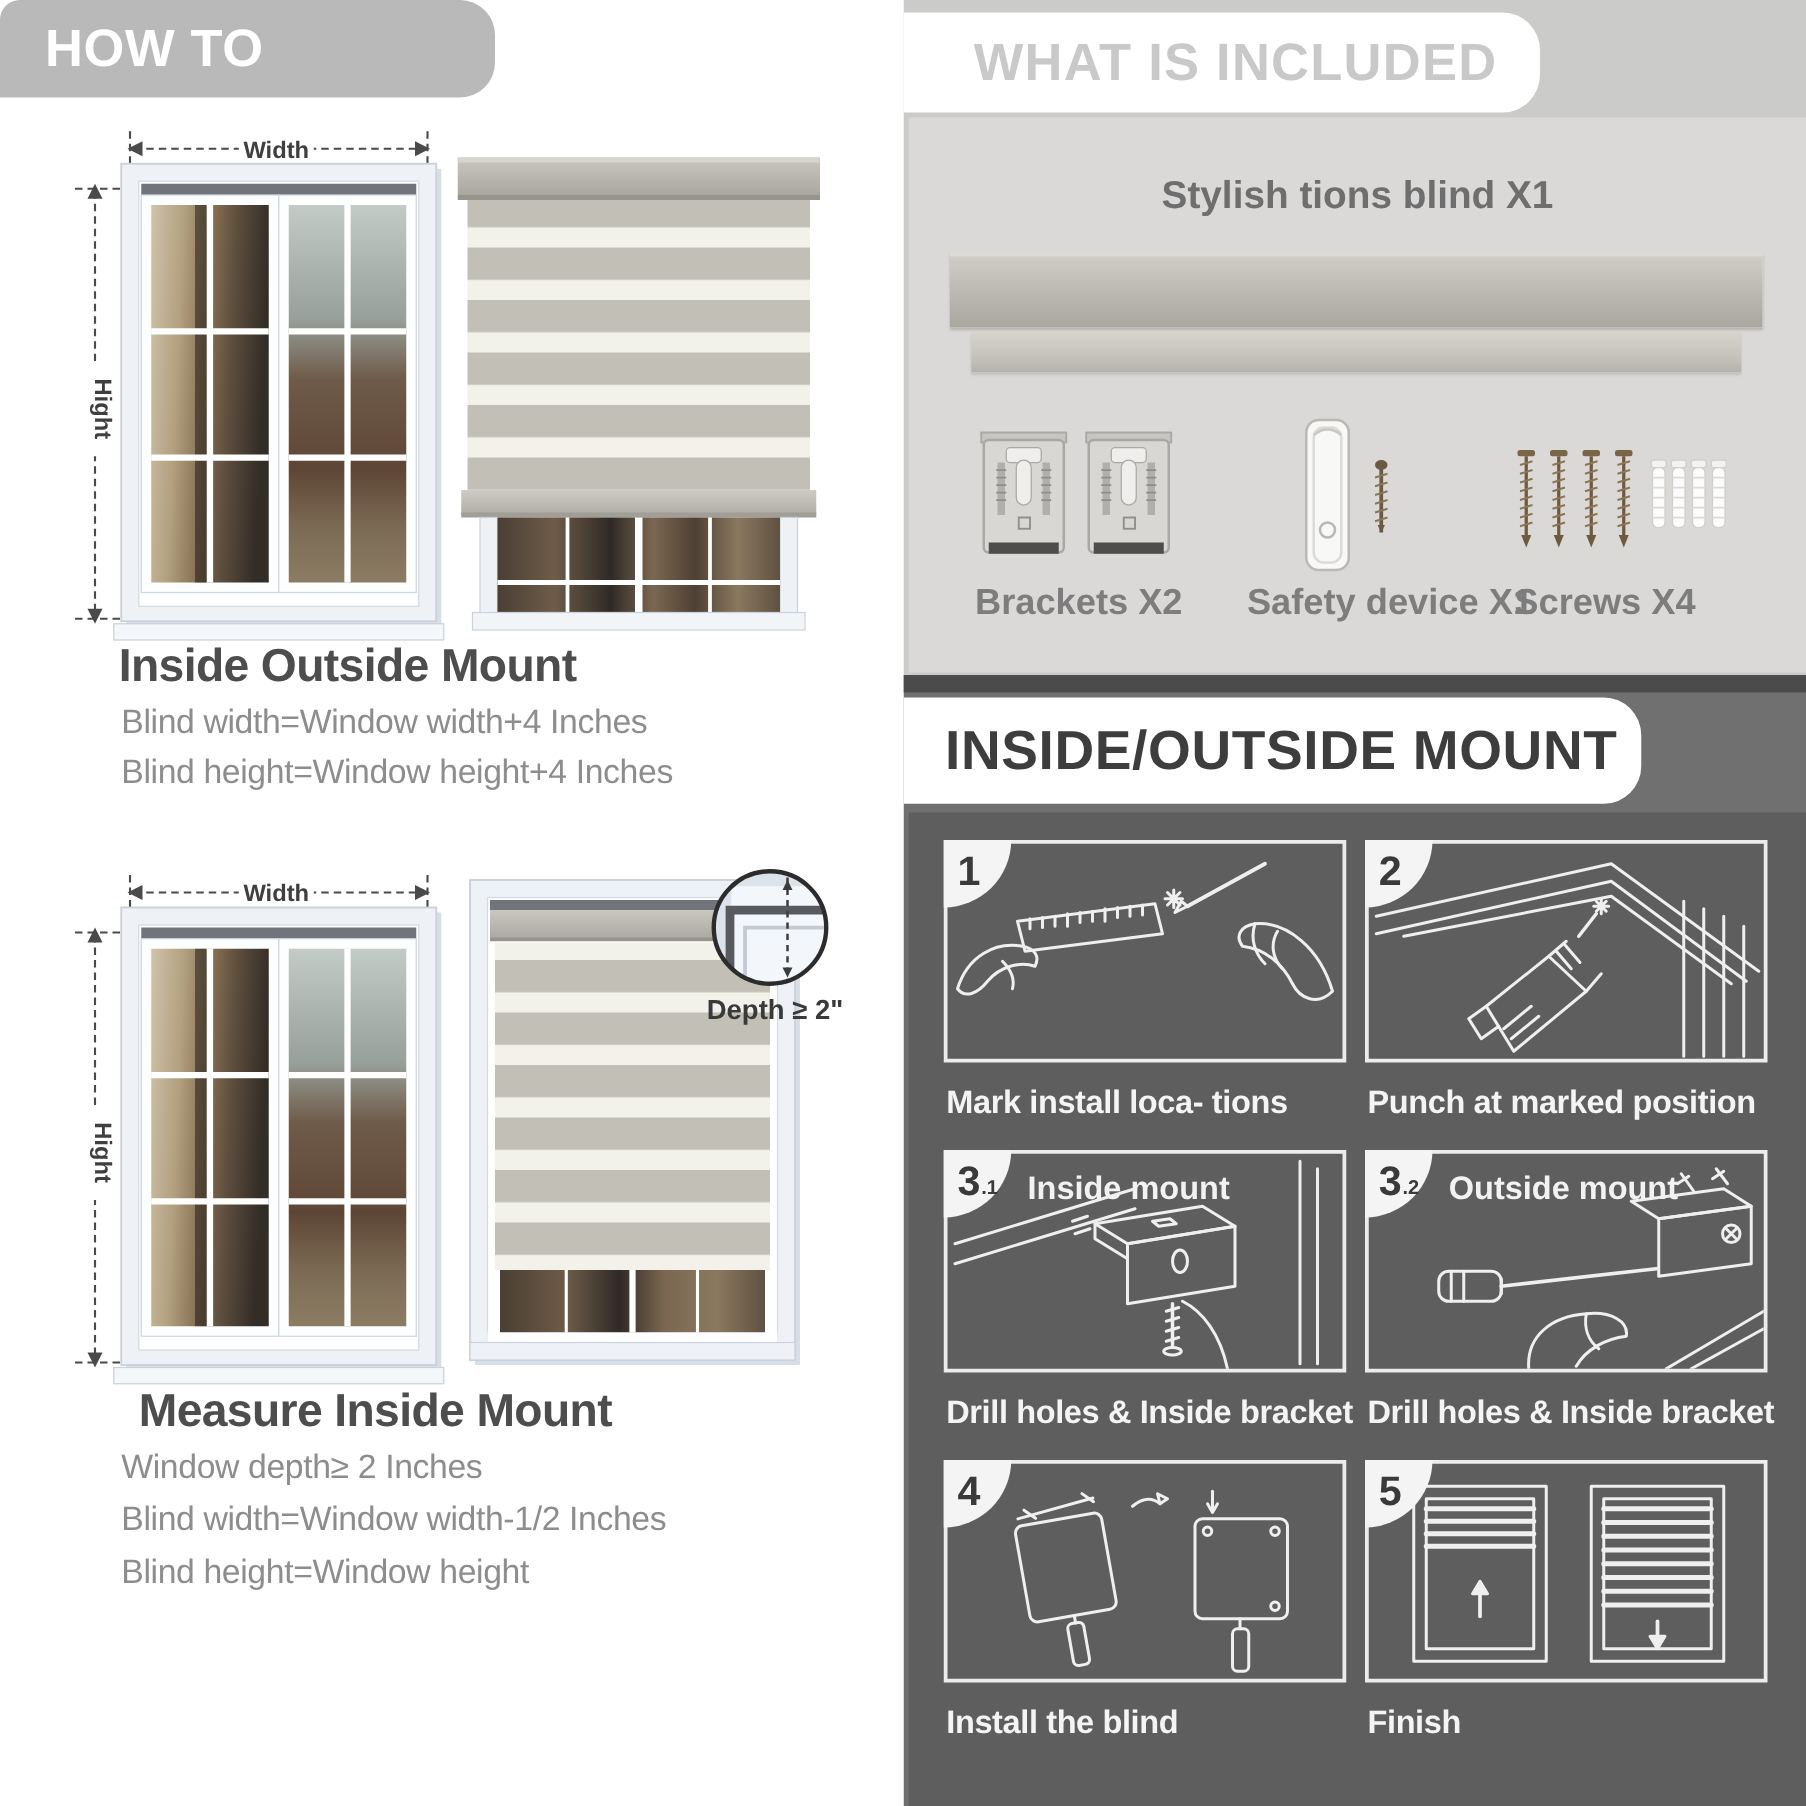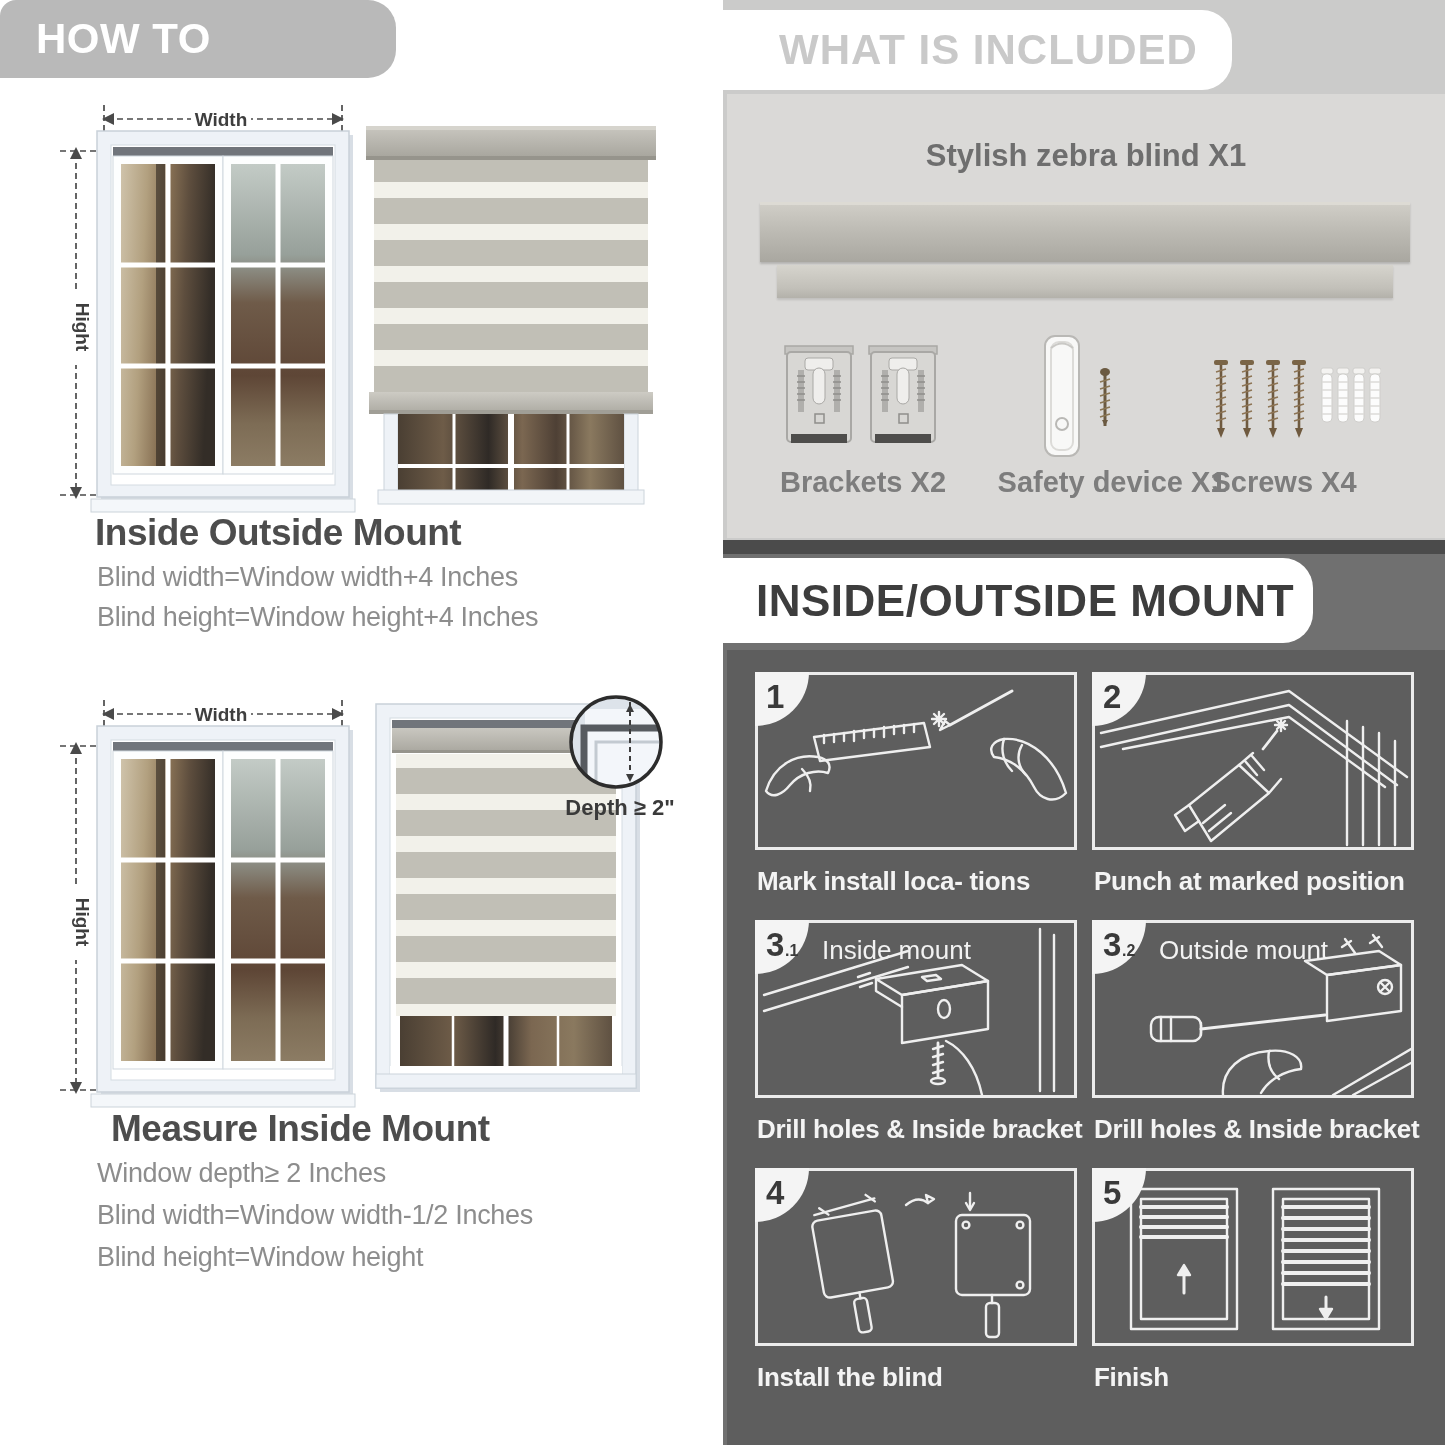--- a/index.html
+++ b/index.html
@@ -48,21 +48,21 @@
   .mount-band{left:723px; top:558px; width:590px; height:85px; background:#ffffff;
     border-radius:0 30px 30px 0; color:var(--mount-header-text); font-weight:700;
     font-size:44px; line-height:85px; padding-left:33px; letter-spacing:.5px;}
   .mount-panel{left:727px; top:650px; width:718px; height:795px; background:var(--mount-panel-bg);}
   .tile{position:absolute; width:322px; height:178px; border:3px solid #ececec;}
   .tile svg{position:absolute; left:0; top:0;}
   .badge{position:absolute; left:-3px; top:-3px; width:54px; height:54px; background:#f4f4f4;
     border-radius:0 0 54px 0; color:#3a3a3a; font-weight:700;}
   .badge .n{position:absolute; left:11px; top:6px; font-size:33px;}
   .badge .s{position:absolute; left:30px; top:22px; font-size:16px;}
-  .tile-title{position:absolute; left:64px; top:12px; color:#f2f2f2; font-weight:400; font-size:26px;}
+  .tile-title{position:absolute; left:64px; top:12px; color:#f2f2f2; font-weight:700; font-size:26px;}
   .caption{position:absolute; color:#f4f4f4; font-weight:700; font-size:26px; letter-spacing:-.3px; white-space:nowrap;}
 
   .la{stroke:var(--line-art); fill:none; stroke-width:2.4; stroke-linecap:round; stroke-linejoin:round;}
   .laf{fill:var(--line-art); stroke:none;}
   .dimdash{stroke:#4a4a4a; stroke-width:1.7; fill:none; stroke-dasharray:6 4;}
   .dimtxt{fill:#3f3f3f; font-weight:700; font-size:19px; font-family:"Liberation Sans",sans-serif;}
 </style>
 </head>
 <body>
 
@@ -278,21 +278,21 @@
   <div class="abs sec-heading" style="left:95px; top:1108px;margin-left:16px;">Measure Inside Mount</div>
   <div class="abs formula" style="left:97px; top:1158px;">Window depth≥ 2 Inches</div>
   <div class="abs formula" style="left:97px; top:1200px;">Blind width=Window width-1/2 Inches</div>
   <div class="abs formula" style="left:97px; top:1242px;">Blind height=Window height</div>
 
 
   <div class="abs right-top"></div>
   <div class="abs included-band">WHAT IS INCLUDED</div>
 
   <div class="abs included-panel">
-    <div class="product-label">Stylish zebra blind X1</div>
+    <div class="product-label">Stylish tions blind X1</div>
     <div class="rail-main"></div>
     <div class="rail-sub"></div>
 
     <svg style="position:absolute; left:56px; top:246px;" width="160" height="120" viewBox="0 0 160 120">
       <g>
         <rect x="2" y="6" width="68" height="8" fill="#c6c5c2" stroke="#a9a8a5" stroke-width="1.5"></rect>
         <rect x="4" y="12" width="64" height="90" rx="4" fill="#d8d7d4" stroke="#a9a8a5" stroke-width="2"></rect>
         <rect x="22" y="18" width="28" height="12" rx="3" fill="#efeeec" stroke="#aaa9a6"></rect>
         <line x1="18" y1="30" x2="18" y2="72" stroke="#b0afac" stroke-width="6"></line>
         <line x1="54" y1="30" x2="54" y2="72" stroke="#b0afac" stroke-width="6"></line>

